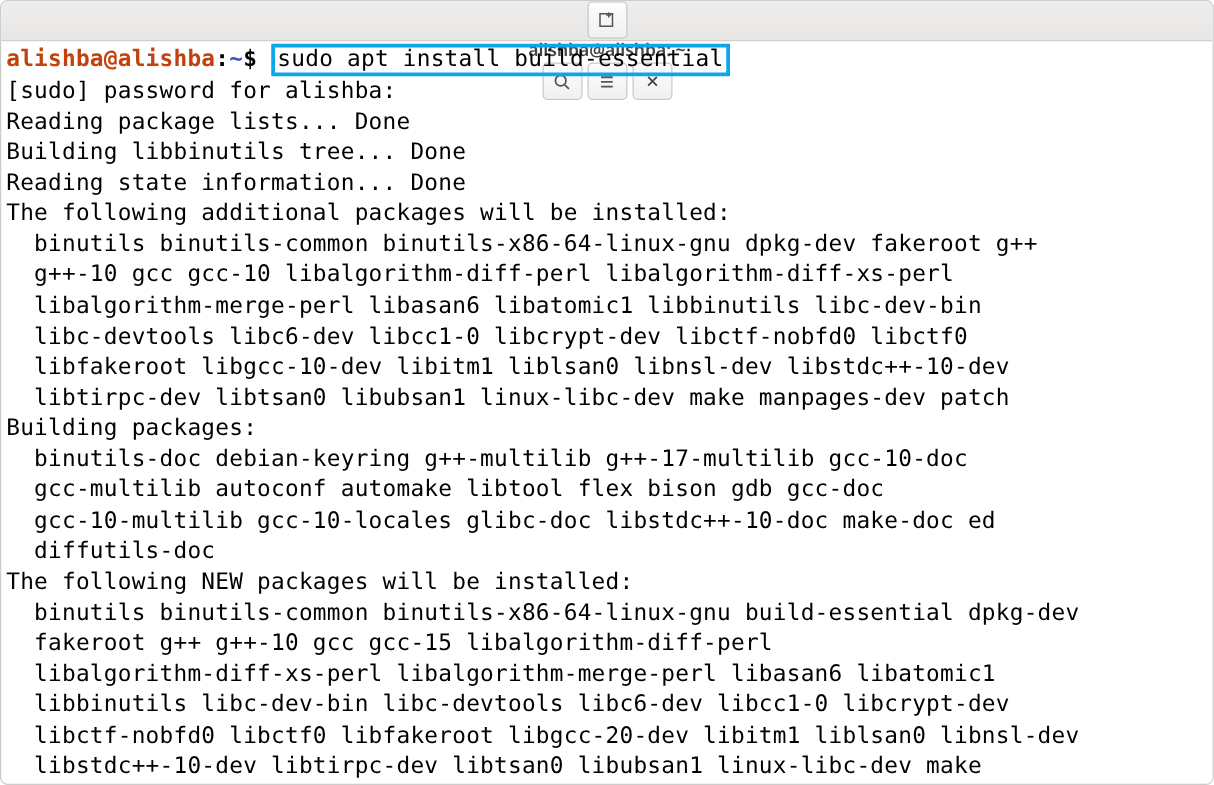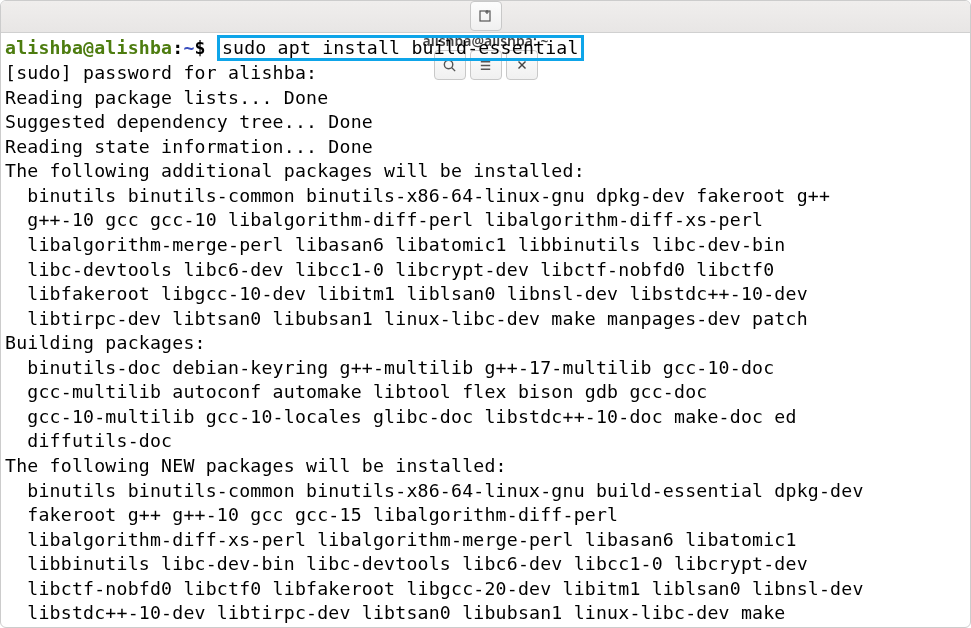--- a/index.html
+++ b/index.html
@@ -42,21 +42,21 @@
     }
     .terminal {
       padding: 2px 4px;
       line-height: 1.35;
       white-space: pre;
       font-family: "DejaVu Sans Mono", "Liberation Mono", monospace;
       font-size: 18.2px;
       color: #000;
       letter-spacing: 0.2px;
     }
-    .prompt-user { color: #4d7c0f; font-weight: bold; text-align: right; }
+    .prompt-user { color: #c2410c; font-weight: bold; text-align: right; }
     .prompt-colon { color: #000; font-weight: bold; }
     .prompt-path { color: #3a4fbf; font-weight: bold; }
     .highlight-box {
       border: 3px solid #0ea5e9;
       padding: 0 2px;
       display: inline-block;
       line-height: 1.1;
       text-align: center;
     }
   </style>
@@ -93,21 +93,21 @@
           <line x1="4" y1="4" x2="12" y2="12" stroke="#444" stroke-width="1.6"></line>
           <line x1="12" y1="4" x2="4" y2="12" stroke="#444" stroke-width="1.6"></line>
         </svg>
     </div>
   </div>
 </div>
 
 <div class="terminal"><span class="prompt-user">alishba@alishba</span><span class="prompt-colon">:</span><span class="prompt-path">~</span><span class="prompt-colon">$</span> <span class="highlight-box">sudo apt install build-essential</span>
 <span>[sudo] password for alishba:</span>
 <span>Reading package lists... Done</span>
-<span>Suggested dependency tree... Done</span>
+<span>Building libbinutils tree... Done</span>
 <span>Reading state information... Done</span>
 <span>The following additional packages will be installed:</span>
 <span>  binutils binutils-common binutils-x86-64-linux-gnu dpkg-dev fakeroot g++</span>
 <span>  g++-10 gcc gcc-10 libalgorithm-diff-perl libalgorithm-diff-xs-perl</span>
 <span>  libalgorithm-merge-perl libasan6 libatomic1 libbinutils libc-dev-bin</span>
 <span>  libc-devtools libc6-dev libcc1-0 libcrypt-dev libctf-nobfd0 libctf0</span>
 <span>  libfakeroot libgcc-10-dev libitm1 liblsan0 libnsl-dev libstdc++-10-dev</span>
 <span>  libtirpc-dev libtsan0 libubsan1 linux-libc-dev make manpages-dev patch</span>
 <span>Building packages:</span>
 <span>  binutils-doc debian-keyring g++-multilib g++-17-multilib gcc-10-doc</span>

